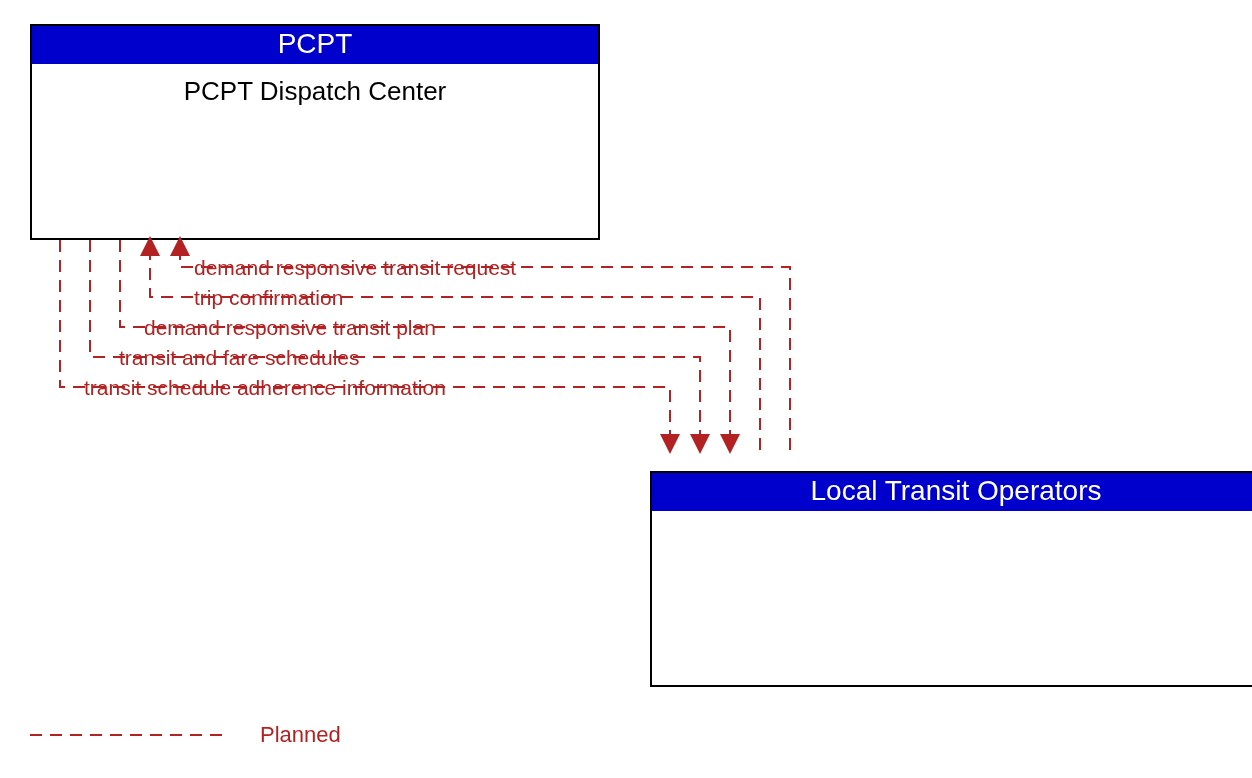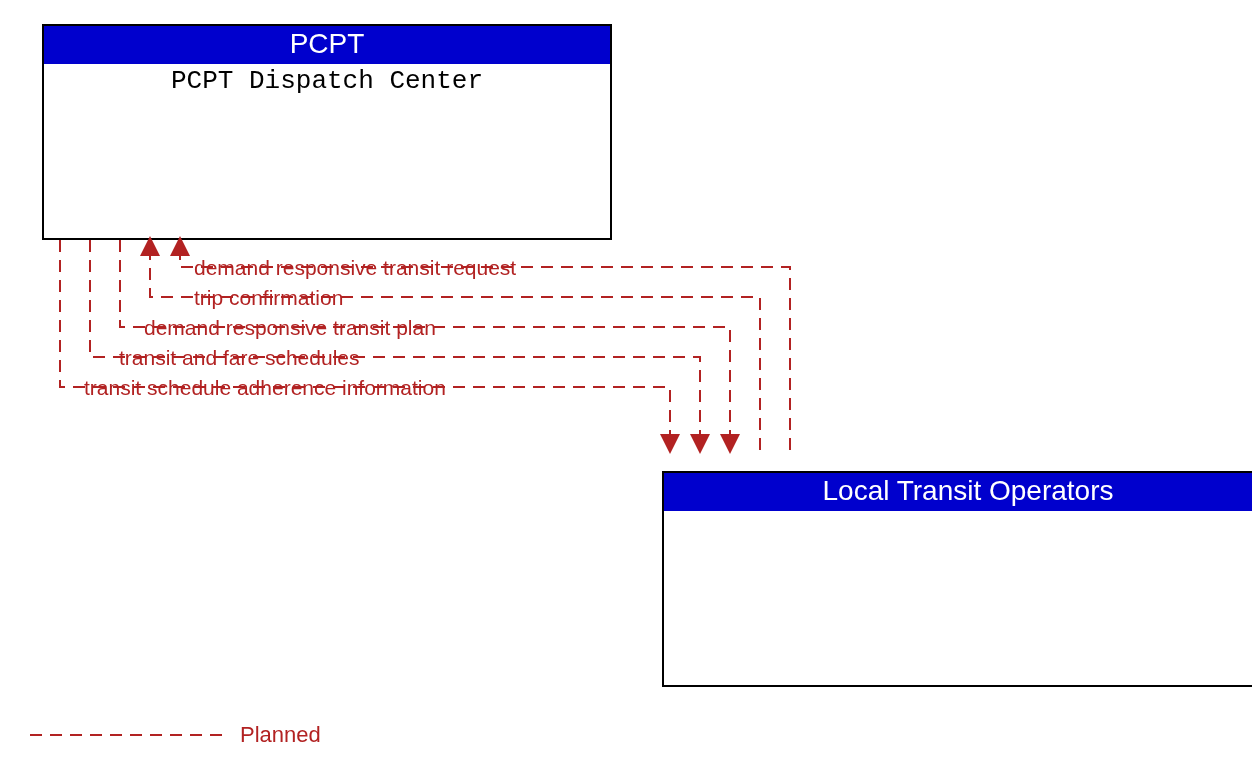--- a/index.html
+++ b/index.html
@@ -10,36 +10,34 @@
     background: #ffffff;
     font-family: Arial, Helvetica, sans-serif;
     position: relative;
     overflow: hidden;
   }
   .box {
     position: absolute;
     border: 2px solid #000;
     background: #fff;
     box-sizing: border-box;
-    margin-left: 12px;
   }
   .box-header {
     background: #0000cd;
     color: #fff;
     font-size: 28px;
     text-align: center;
     padding: 2px 0 4px 0;
     font-family: Arial, sans-serif;
   }
   .box-title {
     font-size: 26px;
     text-align: center;
     color: #000;
-    padding-top: 2px;
-    font-family: Liberation Mono, monospace;
+    padding-top: 12px;
   }
   .flow-label {
     position: absolute;
     color: #b22222;
     font-size: 21px;
     white-space: nowrap;
     background: #fff;
     padding: 0 4px;
   }
   .legend-label {
@@ -75,21 +73,21 @@
 <div class="box" style="left:650px; top:471px; width:612px; height:216px;">
   <div class="box-header">Local Transit Operators</div>
 </div>
 
 <div class="flow-label" style="left:190px; top:256px;">demand responsive transit request</div>
 <div class="flow-label" style="left:190px; top:286px;">trip confirmation</div>
 <div class="flow-label" style="left:140px; top:316px;">demand responsive transit plan</div>
 <div class="flow-label" style="left:115px; top:346px;">transit and fare schedules</div>
 <div class="flow-label" style="left:80px; top:376px;">transit schedule adherence information</div>
 
-<div class="legend-label" style="left:240px; top:722px;">Planned</div>
+<div class="legend-label" style="left:260px; top:722px;">Planned</div>
 
 <svg class="overlay">
 
   <defs>
     <marker id="arrow" markerWidth="10" markerHeight="10" refX="6" refY="5" orient="auto">
       <path d="M0,0 L10,5 L0,10 Z" class="arrowhead"></path>
     </marker>
   </defs>
 
   <path class="dash" d="M 790 450 L 790 267 L 180 267 L 180 244" marker-end="url(#arrow)"></path>

